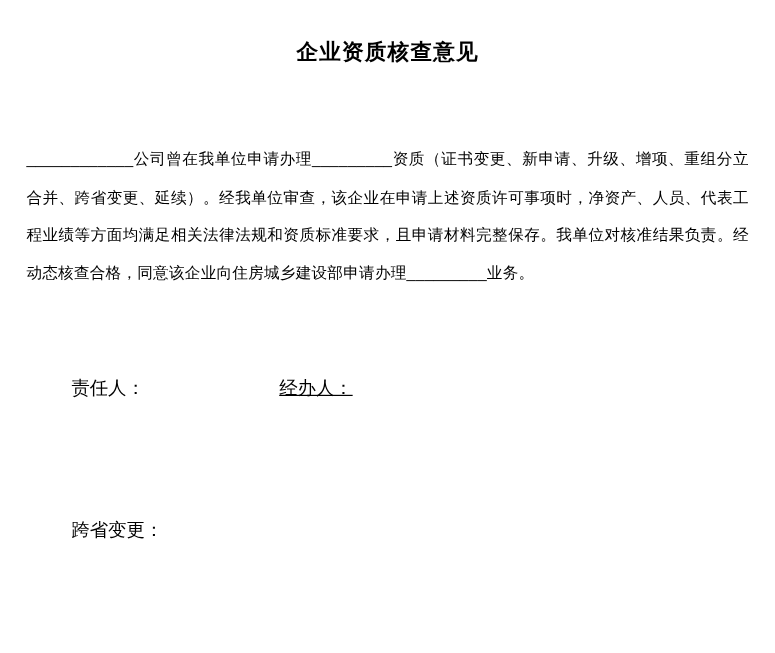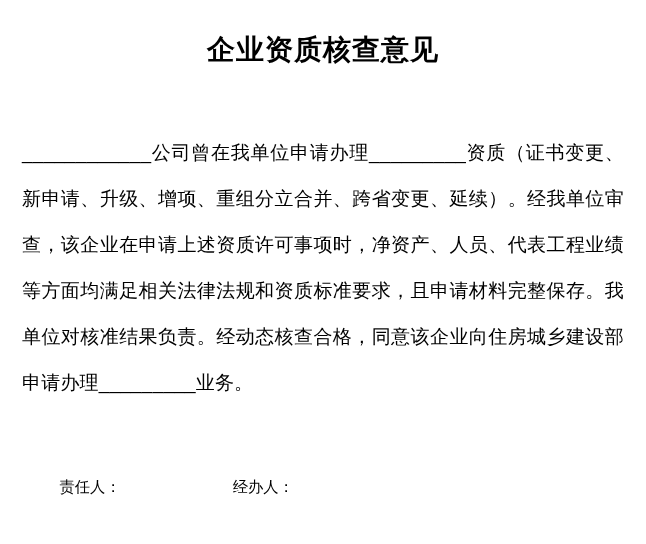--- a/index.html
+++ b/index.html
@@ -16,30 +16,30 @@
     overflow: hidden;
   }
   .page {
     position: relative;
     width: 646px;
     height: 544px;
     box-sizing: border-box;
   }
   .doc-title {
     text-align: center;
-    font-size: 28px;
+    font-size: 18px;
     font-weight: bold;
     letter-spacing: 1px;
     margin-top: 32px;
     margin-bottom: 0;
     line-height: 1.3;
   }
   .body-block {
     margin: 62px 22px 0 22px;
-    font-size: 19px;
+    font-size: 13px;
     line-height: 2.42;
     text-align: justify;
     text-justify: inter-ideograph;
     letter-spacing: 0.2px;
   }
   .body-block p {
     margin: 0;
     text-indent: 0;
   }
   .sig-block {
@@ -47,20 +47,21 @@
     font-size: 15.3px;
     line-height: 2.5;
   }
   .sig-row {
     display: block;
     white-space: pre;
   }
   .sig-label-2 {
     display: inline-block;
     margin-left: 112px;
+    text-decoration: underline;
   }
   .contact-row {
     margin-top: 4px;
   }
 </style>
 </head>
 <body>
 
 <div class="page">
 

